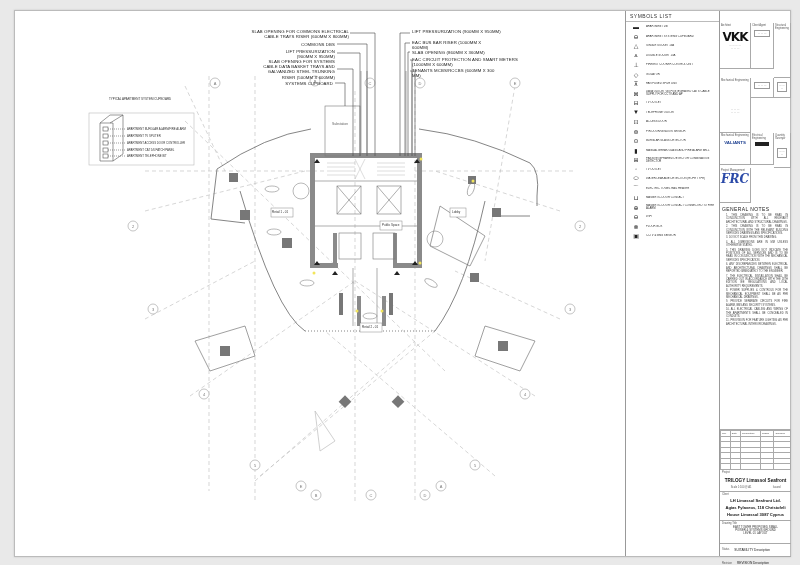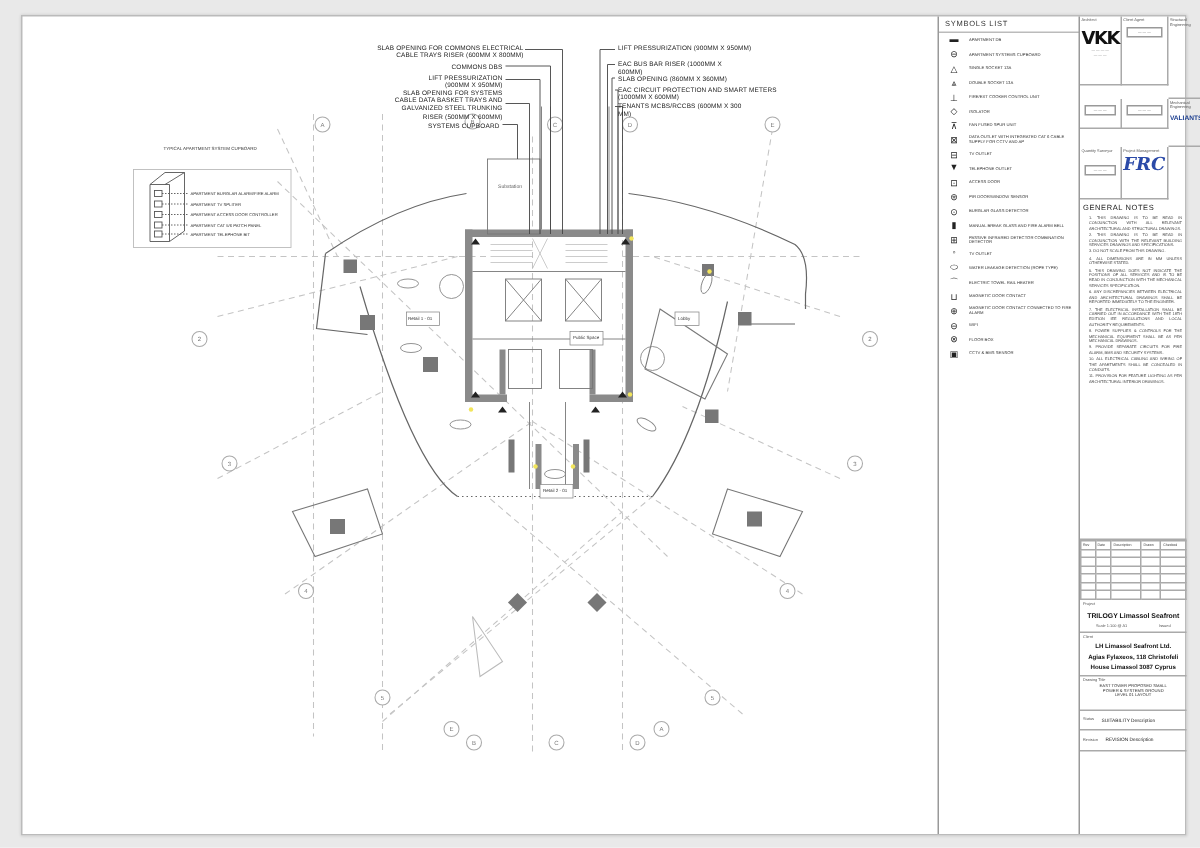--- a/index.html
+++ b/index.html
@@ -8,21 +8,21 @@
   .drawing{position:absolute;left:0;top:0;width:610px;height:545px;}
   .drawing svg{position:absolute;left:0;top:0;}
   .callout{position:absolute;font-size:4.3px;line-height:5.2px;color:#222;text-transform:uppercase;letter-spacing:0.1px;}
   .callout.right{text-align:right;}
   .legend-panel{position:absolute;left:610px;top:0;width:94px;height:545px;border-left:1px solid #999;}
   .legend-title{font-size:5px;color:#333;padding:2px 4px;border-bottom:1px solid #bbb;letter-spacing:0.5px;}
   .legend-row{display:flex;align-items:center;height:9.5px;padding-left:3px;}
   .legend-sym{width:14px;height:7px;display:flex;align-items:center;justify-content:center;font-size:6px;color:#222;}
   .legend-label{font-size:2.8px;color:#333;line-height:3px;text-transform:uppercase;padding-left:3px;width:74px;overflow:hidden;}
   .title-block{position:absolute;left:704px;top:0;width:71px;height:545px;border-left:1px solid #999;font-size:3px;color:#333;}
-  .tb-grid{display:grid;grid-template-columns:1fr 1fr 1fr 1fr;}
+  .tb-grid{display:grid;grid-template-columns:1fr 1fr 1fr;margin-top:12px;}
   .tb-cell{border-bottom:1px solid #aaa;border-right:1px solid #aaa;padding:1px;box-sizing:border-box;position:relative;}
   .tb-cell-label{font-size:2.6px;color:#555;text-transform:none;}
   .vkk{font-family:"DejaVu Sans",sans-serif;font-weight:bold;font-size:12px;color:#111;letter-spacing:-1px;margin-top:3px;text-align:center;}
   .small-txt{font-size:2.4px;color:#666;line-height:3px;text-align:center;}
   .stamp{border:1px solid #999;margin:3px 2px;padding:1px;font-size:2.4px;text-align:center;color:#444;}
   .gn-title{font-size:5px;color:#222;padding:3px 2px 2px 2px;letter-spacing:0.4px;}
   .gn-body{font-size:2.6px;line-height:3.4px;color:#444;padding:0 3px 0 6px;text-transform:uppercase;text-align:justify;}
   .gn-item{margin-bottom:1px;}
   .rev-table{width:100%;border-collapse:collapse;font-size:2.4px;}
   .rev-table td{border:1px solid #aaa;height:4.5px;padding:0 1px;color:#444;}

